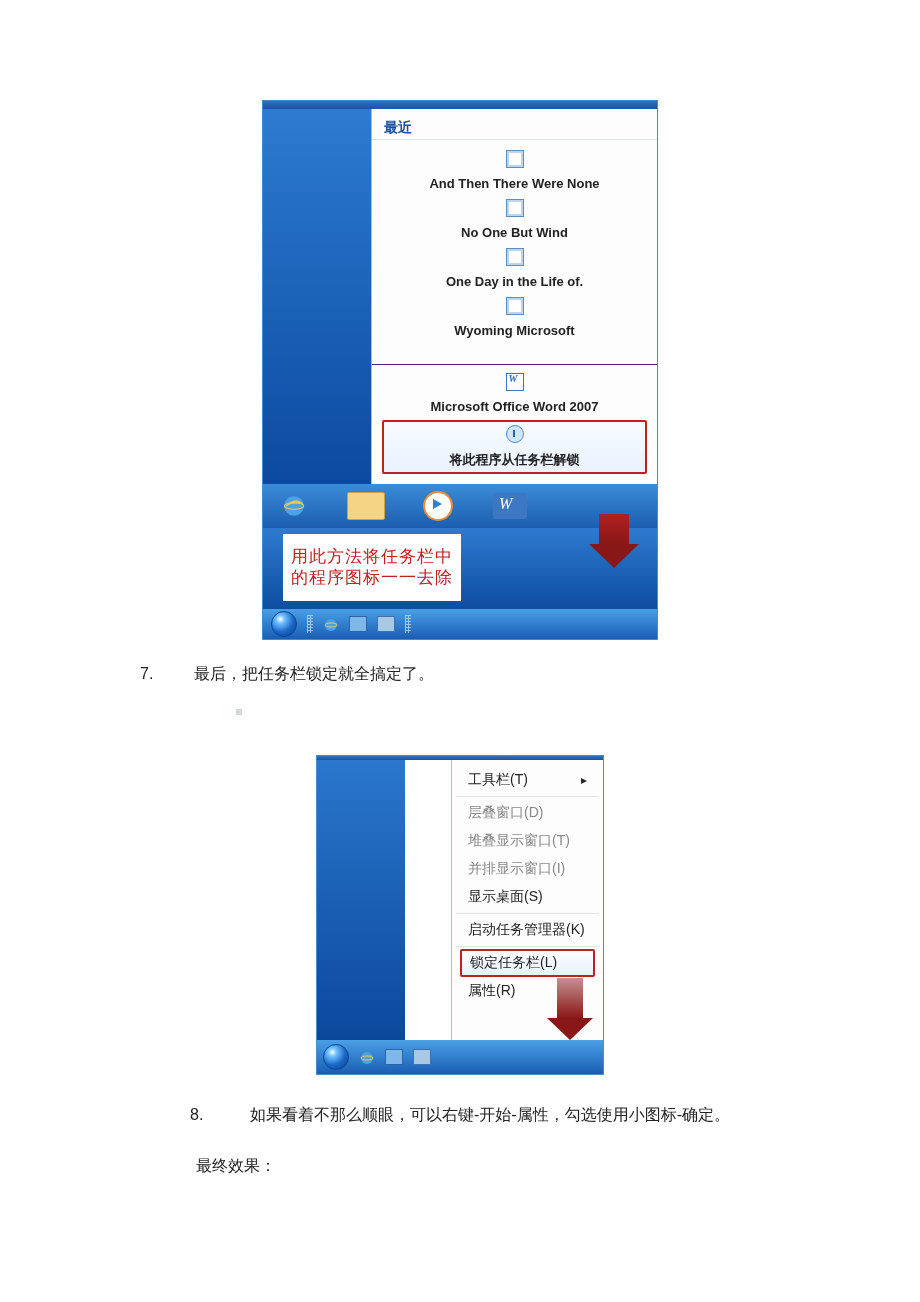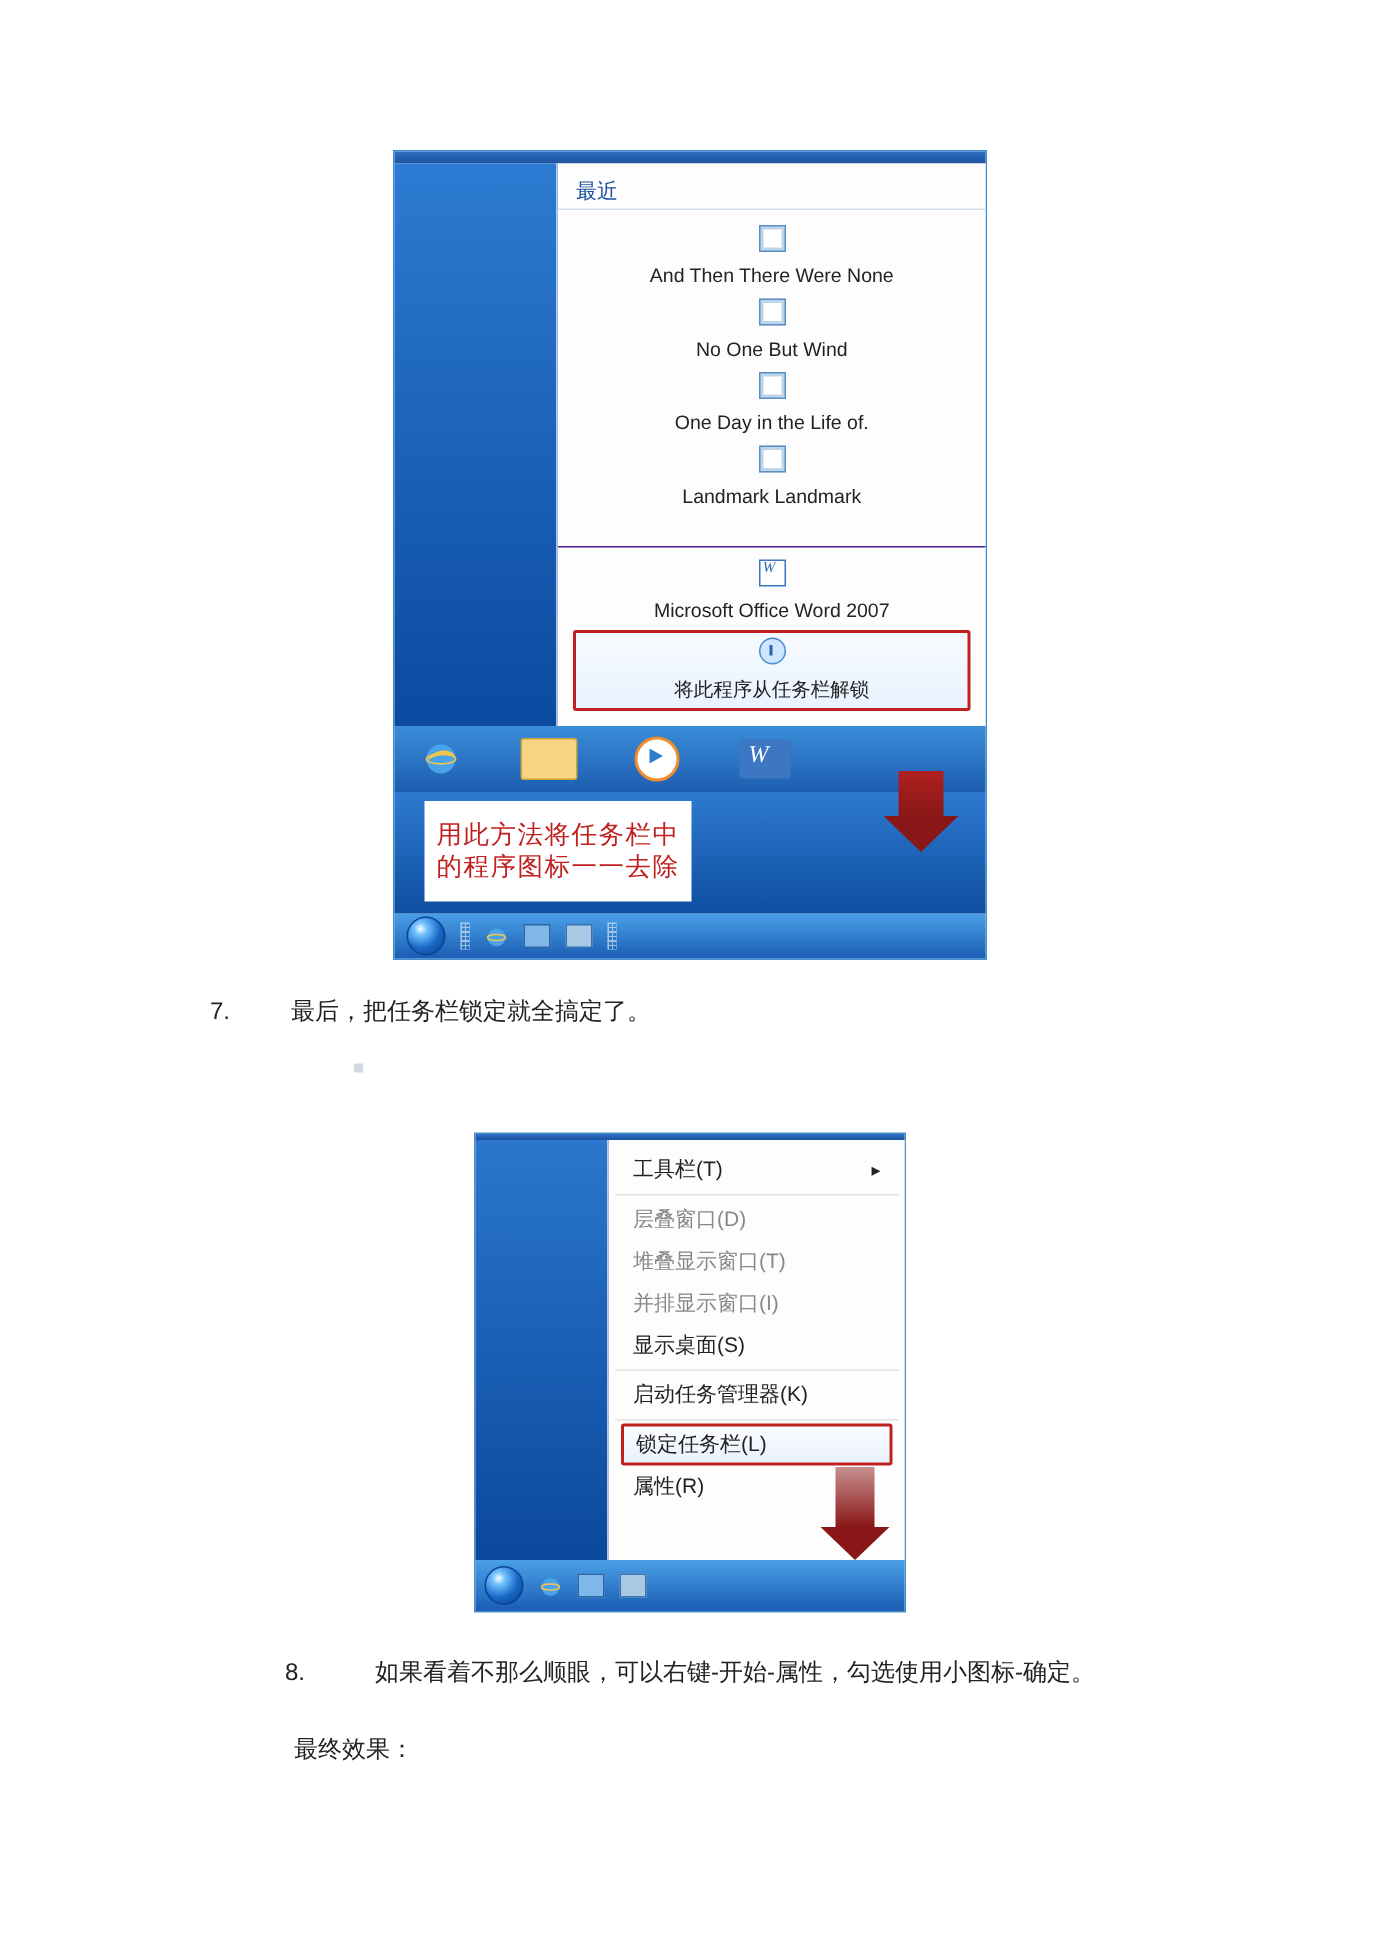--- a/index.html
+++ b/index.html
@@ -19,21 +19,21 @@
   .fig1 {
     width: 396px;
     margin: 0 auto 20px auto;
     border: 1px solid #3e8ed0;
     box-sizing: border-box;
   }
   .fig1-top {
     height: 8px;
     background: linear-gradient(#2e6fbf, #1e52a0);
   }
-  .fig1-body { display: flex; }
+  .fig1-body { display: flex; font-weight: bold; }
   .fig1-left {
     width: 108px;
     background: linear-gradient(#2d7bd2, #0b4aa0);
     min-height: 240px;
   }
   .fig1-panel {
     flex: 1;
     background: #fdfdfd;
     border-left: 1px solid #9cbce0;
     padding: 6px 0 0 0;
@@ -147,20 +147,21 @@
     border:1px solid #4a8ec8;
     box-sizing:border-box;
     position:relative;
   }
   .fig2-top { height:4px; background:linear-gradient(#2e73c3,#1d51a0); }
   .fig2-body { display:flex; }
   .fig2-left { width:88px; background:linear-gradient(#2a77cd,#0b489c); min-height:280px; }
   .ctx {
     flex:1; background:#fdfdfd; border-left:1px solid #a6bdd8;
     padding: 6px 0;
+    margin-left: 46px;
   }
   .ctx-item {
     font-size:14px;
     color:#222;
     padding:5px 16px;
     display:flex; justify-content:space-between; align-items:center;
   }
   .ctx-item.disabled { color:#888;text-align:right; }
   .ctx-sep { height:1px; background:#e2e2e2; margin:2px 4px; }
   .ctx-highlight {
@@ -215,21 +216,21 @@
         <div class="recent-item">
           <span class="ico ico-word"></span>
           <span>No One But Wind</span>
         </div>
         <div class="recent-item">
           <span class="ico ico-word"></span>
           <span>One Day in the Life of.</span>
         </div>
         <div class="recent-item">
           <span class="ico ico-word"></span>
-          <span>Landmark Landmark</span>
+          <span>Wyoming Microsoft</span>
         </div>
 
         <div class="app-row">
           <span class="ico ico-wordapp"></span>
           <span>Microsoft Office Word 2007</span>
         </div>
         <div class="unpin-row">
           <span class="ico ico-pin"></span>
           <span>将此程序从任务栏解锁</span>
         </div>

